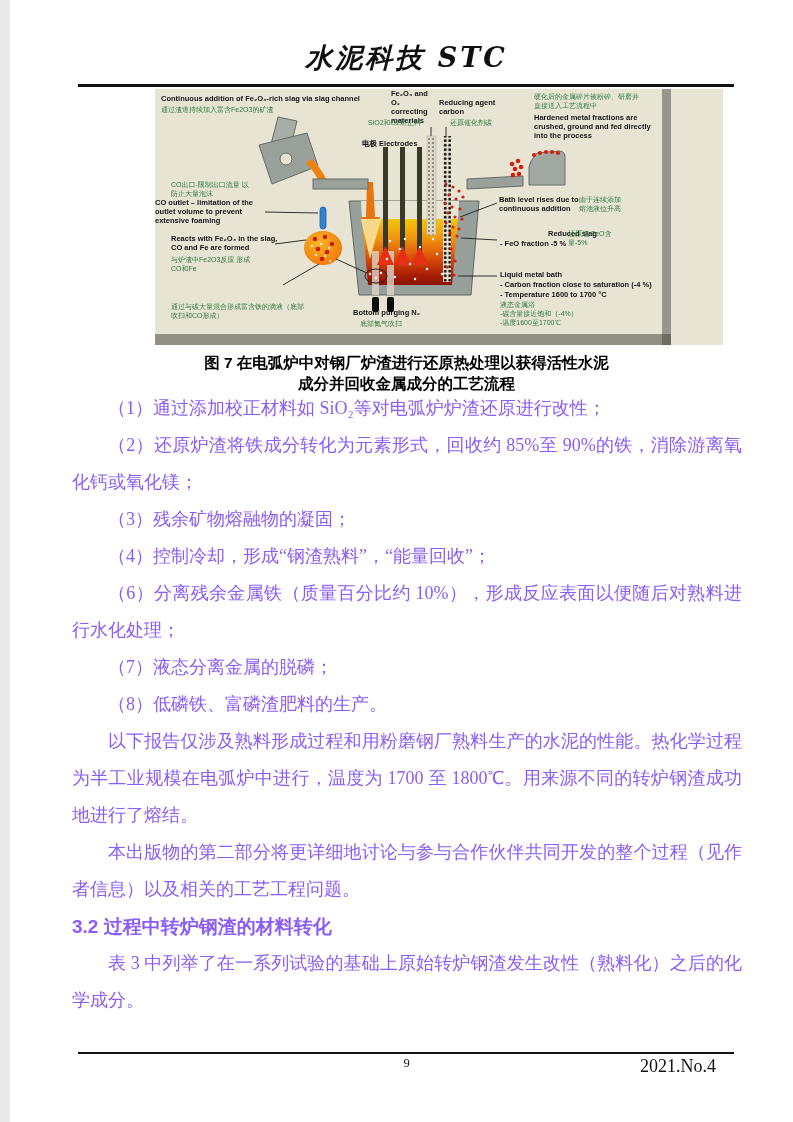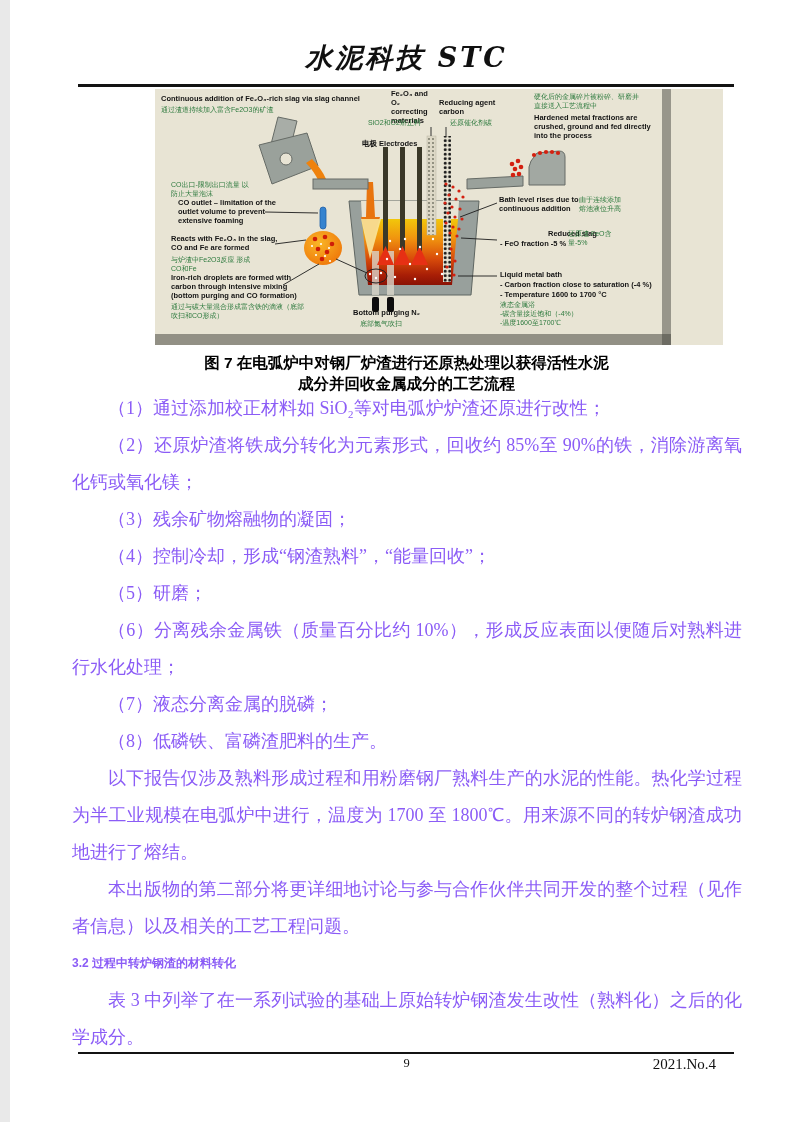--- a/index.html
+++ b/index.html
@@ -19,26 +19,26 @@
   .nw{white-space:nowrap;}
   
   .cap{position:absolute;left:0;top:352px;width:100%;text-align:center;
        font-family:"Liberation Sans",sans-serif;font-weight:bold;font-size:15.5px;
        line-height:21px;color:#000000;}
   
   .bodytext{position:absolute;left:62px;right:61px;top:390px;
             font-size:18px;line-height:37px;text-align:justify;color:#8b5cf6;}
   .bodytext p{margin:0;text-indent:2em;}
   .bodytext .hd{font-weight:bold;text-indent:0;
-                font-family:"Liberation Sans",sans-serif;font-size:12px;}
+                font-family:"Liberation Sans",sans-serif;font-size:19px;}
   
   .ftr-rule{position:absolute;left:68px;right:69px;top:1052px;height:2px;background:#131313;}
   .pagenum{position:absolute;left:0;top:1056px;width:100%;text-align:center;
            font-size:12.5px;color:#111;}
-  .issue{position:absolute;right:87px;top:1056px;font-size:15px;color:#111;}
+  .issue{position:absolute;right:87px;top:1056px;font-size:18px;color:#111;}
 </style>
 </head>
 <body>
 
 <div class="page">
 
   <div class="hdr">水泥科技 STC</div>
   <div class="hdr-rule"></div>
 
   <div class="fig">
@@ -198,24 +198,23 @@
     <div class="fl fl-en nw" style="left:6px;top:5px;">Continuous addition of Fe₂O₃-rich slag via slag channel</div>
     <div class="fl fl-zh nw" style="left:6px;top:17px;">通过渣道持续加入富含Fe2O3的矿渣</div>
     <div class="fl fl-en" style="left:236px;top:0px;width:46px;">Fe₂O₃ and O₂ correcting materials</div>
     <div class="fl fl-zh nw" style="left:213px;top:30px;">SiO2和O2矫正料</div>
     <div class="fl fl-en" style="left:284px;top:9px;width:58px;">Reducing agent carbon</div>
     <div class="fl fl-zh nw" style="left:295px;top:30px;">还原催化剂碳</div>
     <div class="fl fl-zh" style="left:379px;top:4px;width:106px;">硬化后的金属碎片被粉碎、研磨并直接送入工艺流程中</div>
     <div class="fl fl-en" style="left:379px;top:24px;width:120px;">Hardened metal fractions are crushed, ground and fed directly into the process</div>
     <div class="fl fl-en nw" style="left:207px;top:50px;">电极 Electrodes</div>
     <div class="fl fl-zh" style="left:16px;top:92px;width:82px;">CO出口-限制出口流量 以防止大量泡沫</div>
-    <div class="fl fl-en" style="left:23px;top:109px;width:112px;">CO outlet – limitation of the outlet volume to prevent extensive foaming</div>
+    <div class="fl fl-en" style="left:0;top:109px;width:112px;">CO outlet – limitation of the outlet volume to prevent extensive foaming</div>
     <div class="fl fl-en" style="left:16px;top:145px;width:118px;">Reacts with Fe₂O₃ in the slag, CO and Fe are formed</div>
     <div class="fl fl-zh" style="left:16px;top:167px;width:82px;">与炉渣中Fe2O3反应 形成CO和Fe</div>
-    <div class="fl fl-en" style="left:16px;top:184px;width:138px;">Iron-rich droplets are formed with carbon through intensive mixing (bottom purging and CO formation)</div>
     <div class="fl fl-zh" style="left:16px;top:214px;width:134px;">通过与碳大量混合形成富含铁的滴液（底部吹扫和CO形成）</div>
     <div class="fl fl-en" style="left:344px;top:106px;width:96px;">Bath level rises due to continuous addition</div>
     <div class="fl fl-zh" style="left:424px;top:107px;width:48px;">由于连续添加 熔池液位升高</div>
     <div class="fl fl-en nw" style="left:345px;top:140px;padding-left:48px;">Reduced slag</div>
     <div class="fl fl-en nw" style="left:345px;top:150px;">- FeO fraction -5 %</div>
     <div class="fl fl-zh" style="left:413px;top:141px;width:56px;">还原渣 FeO含量-5%</div>
     <div class="fl fl-en nw" style="left:345px;top:181px;">Liquid metal bath</div>
     <div class="fl fl-en nw" style="left:345px;top:191px;">- Carbon fraction close to saturation (-4 %)</div>
     <div class="fl fl-en nw" style="left:345px;top:201px;">- Temperature 1600 to 1700 °C</div>
     <div class="fl fl-zh nw" style="left:345px;top:212px;">液态金属浴</div>
@@ -228,21 +227,20 @@
   <div class="cap">
     <div>图 7 在电弧炉中对钢厂炉渣进行还原热处理以获得活性水泥</div>
     <div>成分并回收金属成分的工艺流程</div>
   </div>
 
   <div class="bodytext">
     <p>（1）通过添加校正材料如 SiO₂等对电弧炉炉渣还原进行改性；</p>
     <p>（2）还原炉渣将铁成分转化为元素形式，回收约 85%至 90%的铁，消除游离氧化钙或氧化镁；</p>
     <p>（3）残余矿物熔融物的凝固；</p>
     <p>（4）控制冷却，形成“钢渣熟料”，“能量回收”；</p>
-    <p>（5）研磨；</p>
     <p>（6）分离残余金属铁（质量百分比约 10%），形成反应表面以便随后对熟料进行水化处理；</p>
     <p>（7）液态分离金属的脱磷；</p>
     <p>（8）低磷铁、富磷渣肥料的生产。</p>
     <p>以下报告仅涉及熟料形成过程和用粉磨钢厂熟料生产的水泥的性能。热化学过程为半工业规模在电弧炉中进行，温度为 1700 至 1800℃。用来源不同的转炉钢渣成功地进行了熔结。</p>
     <p>本出版物的第二部分将更详细地讨论与参与合作伙伴共同开发的整个过程（见作者信息）以及相关的工艺工程问题。</p>
     <p class="hd">3.2 过程中转炉钢渣的材料转化</p>
     <p>表 3 中列举了在一系列试验的基础上原始转炉钢渣发生改性（熟料化）之后的化学成分。</p>
   </div>
 
   <div class="ftr-rule"></div>

